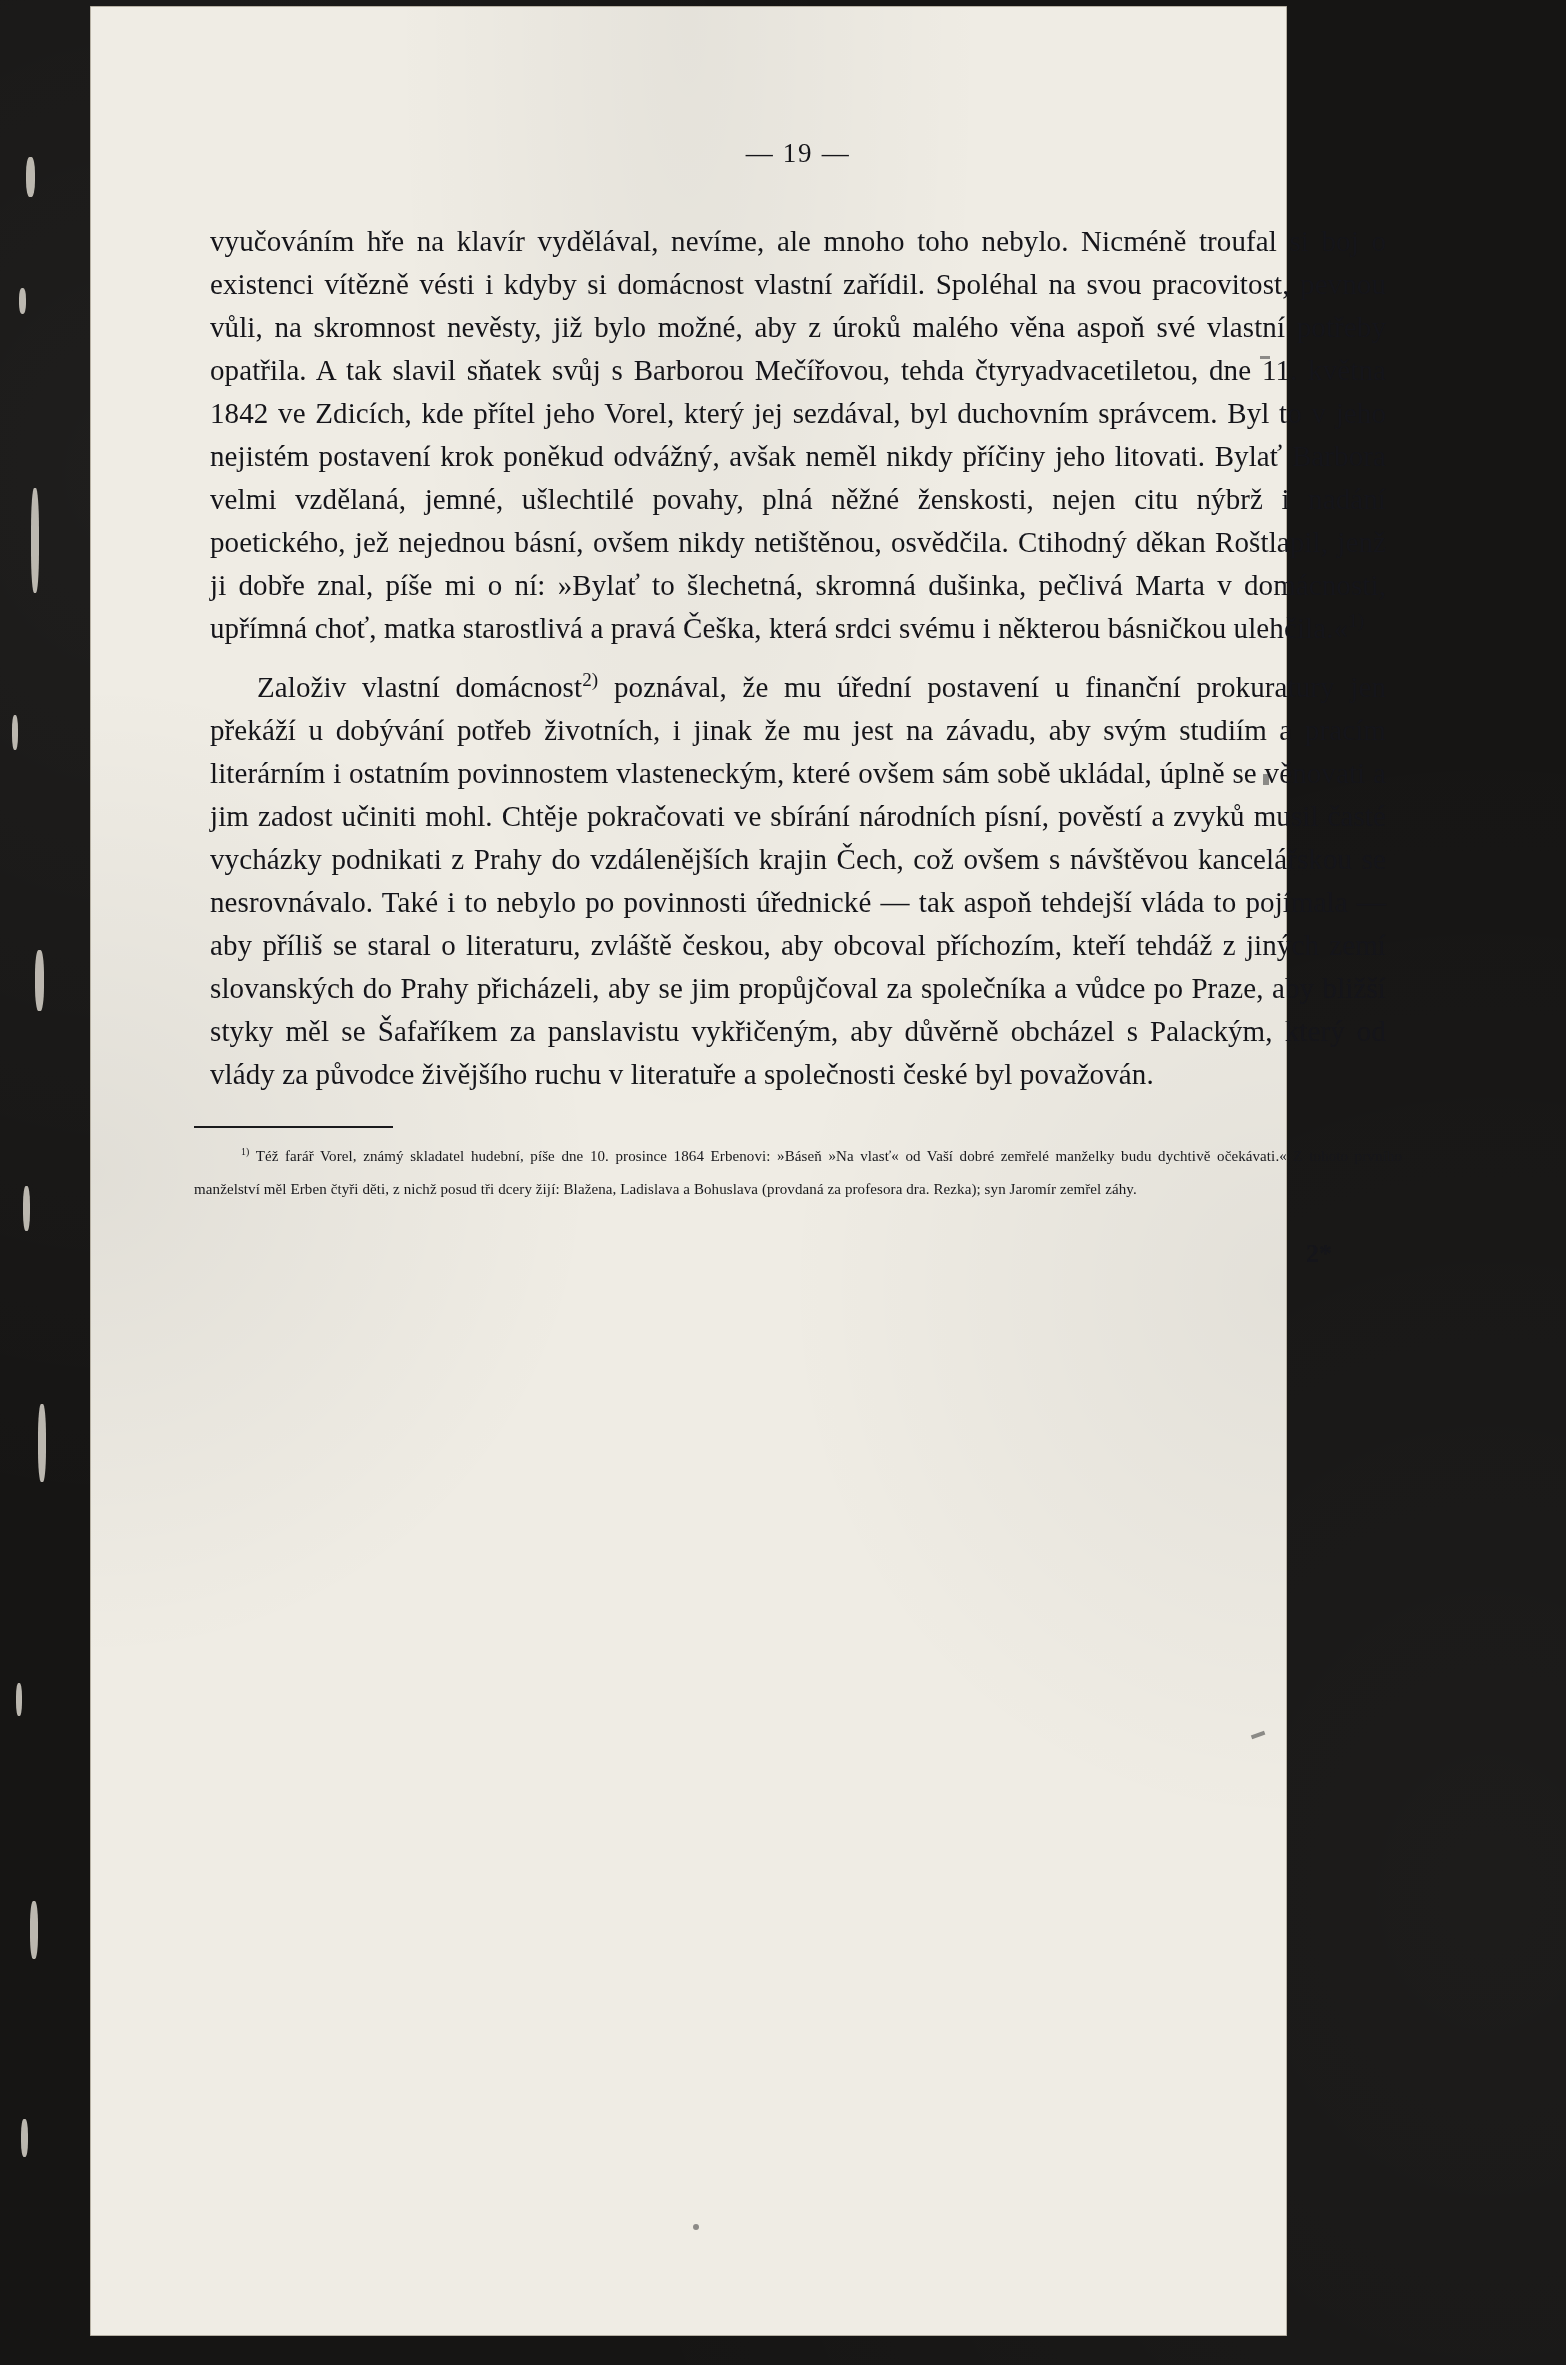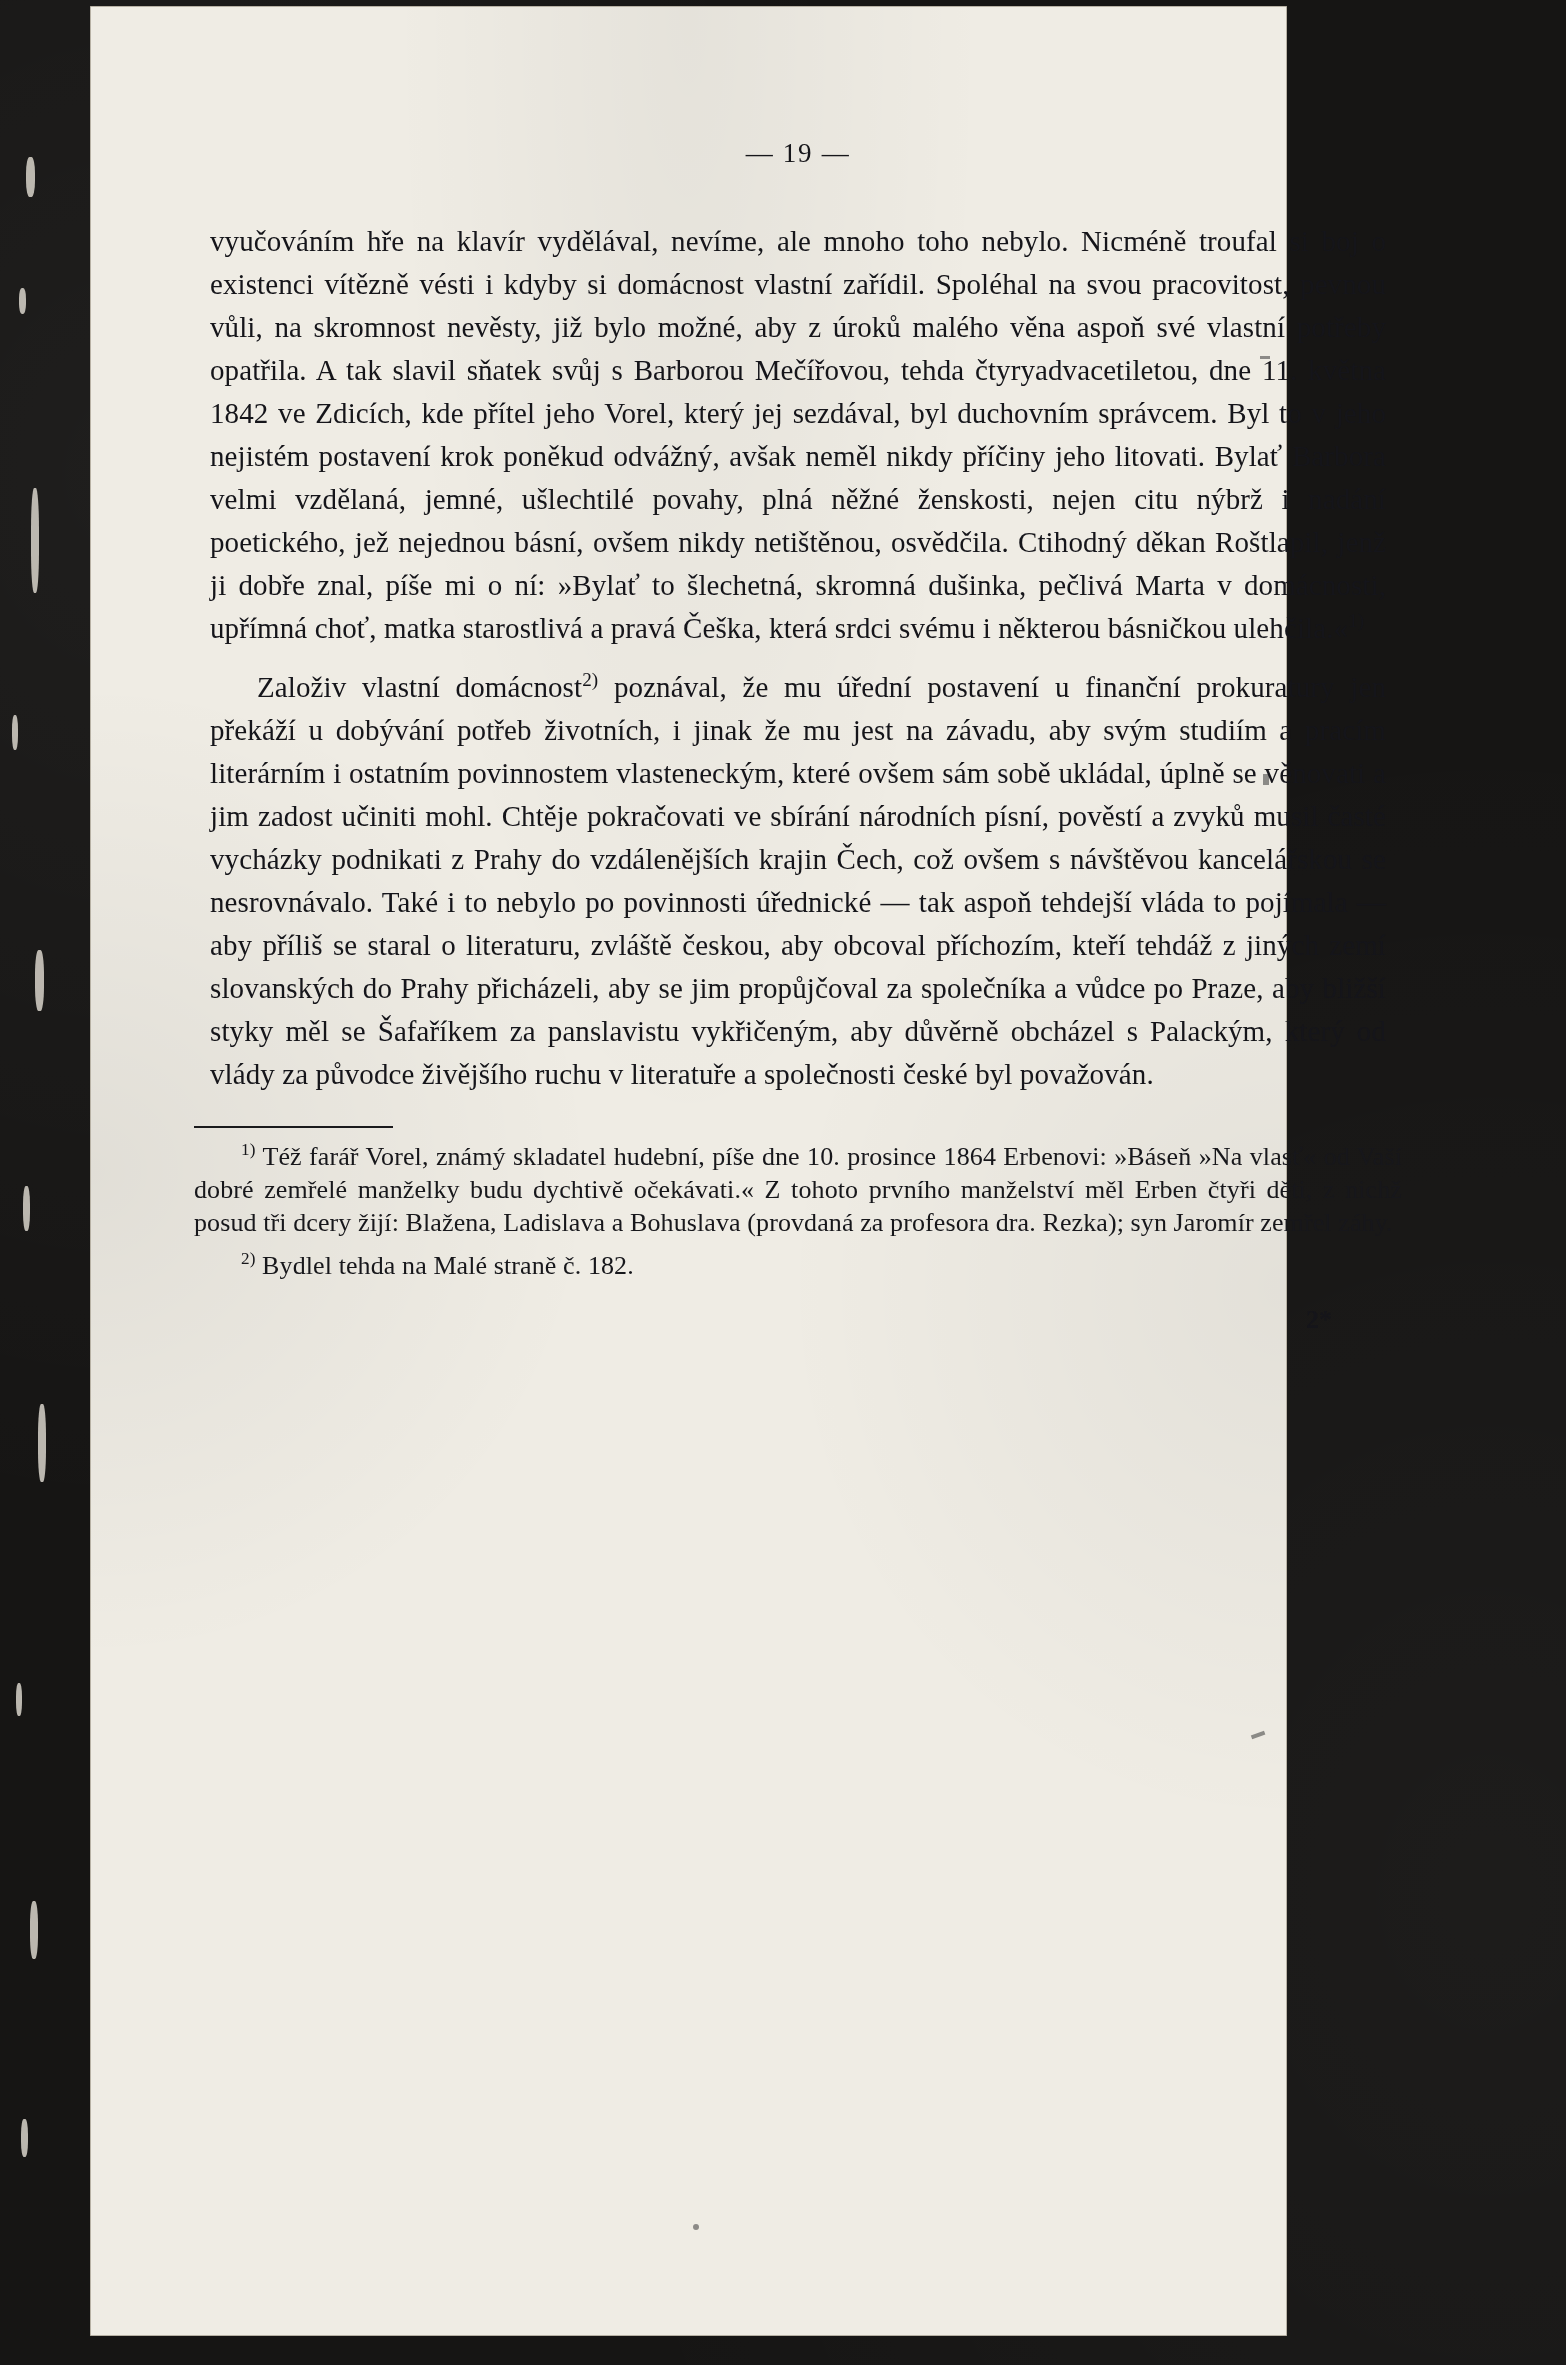--- a/index.html
+++ b/index.html
@@ -98,21 +98,21 @@
 
   .rule {
     margin-top: 30px;
     margin-bottom: 12.2px;
     width: 199px;
     height: 1.7px;
     background: #1a1a1c;
   }
 
   .notes {
-    font-size: 26px;
+    font-size: 15px;
     line-height: 33px;
     color: #17171b;
     text-align: justify;
     letter-spacing: 0.1px;
   }
   .notes p {
     margin: 0;
   }
   .notes p.note-indent {
     text-indent: 47px;
@@ -177,21 +177,20 @@
       <div class="body-text">
         <p><span>vyučováním hře na klavír vydělával, nevíme, ale mnoho toho nebylo. Nicméně troufal si boj o existenci vítězně vésti i kdyby si domácnost vlastní zařídil. Spoléhal na svou pracovitost, pevnou vůli, na skromnost nevěsty, již bylo možné, aby z úroků malého věna aspoň své vlastní potřeby opatřila. A tak slavil sňatek svůj s Barborou Mečířovou, tehda čtyryadvacetiletou, dne 11. května 1842 ve Zdicích, kde přítel jeho Vorel, který jej sezdával, byl duchovním správcem. Byl to v jeho nejistém postavení krok poněkud odvážný, avšak neměl nikdy příčiny jeho litovati. Bylať Barbora velmi vzdělaná, jemné, ušlechtilé povahy, plná něžné ženskosti, nejen citu nýbrž i nadání poetického, jež nejednou básní, ovšem nikdy netištěnou, osvědčila. Ctihodný děkan Roštlapil, jenž ji dobře znal, píše mi o ní: »Bylať to šlechetná, skromná dušinka, pečlivá Marta v domácnosti, upřímná choť, matka starostlivá a pravá Češka, která srdci svému i některou básničkou ulehčila.«</span><sup>1)</sup></p>
         <p class="indent"><span>Založiv vlastní domácnost</span><sup>2)</sup> <span>poznával, že mu úřední postavení u finanční prokuratury jen překáží u dobývání potřeb životních, i jinak že mu jest na závadu, aby svým studiím a pracím literárním i ostatním povinnostem vlasteneckým, které ovšem sám sobě ukládal, úplně se věnovati a jim zadost učiniti mohl. Chtěje pokračovati ve sbírání národních písní, pověstí a zvyků musil časté vycházky podnikati z Prahy do vzdálenějších krajin Čech, což ovšem s návštěvou kancelářskou se nesrovnávalo. Také i to nebylo po povinnosti úřednické — tak aspoň tehdejší vláda to pojímala — aby příliš se staral o literaturu, zvláště českou, aby obcoval příchozím, kteří tehdáž z jiných zemí slovanských do Prahy přicházeli, aby se jim propůjčoval za společníka a vůdce po Praze, aby bližší styky měl se Šafaříkem za panslavistu vykřičeným, aby důvěrně obcházel s Palackým, který od vlády za původce živějšího ruchu v literatuře a společnosti české byl považován.</span></p>
       </div>
 
       <div class="rule"></div>
 
       <div class="notes">
         <p class="note-indent"><sup>1)</sup> <span>Též farář Vorel, známý skladatel hudební, píše dne 10. prosince 1864 Erbenovi: »Báseň »Na vlasť« od Vaší dobré zemřelé manželky budu dychtivě očekávati.« Z tohoto prvního manželství měl Erben čtyři děti, z nichž posud tři dcery žijí: Blažena, Ladislava a Bohuslava (provdaná za profesora dra. Rezka); syn Jaromír zemřel záhy.</span></p>
         <div class="note-gap"></div>
-        <p class="note-indent"><sup>2)</sup> <span>Bydlel tehda na Malé straně č. 182.</span></p>
       </div>
 
       <div class="signature">2*</div>
 
     </div>
   </div>
 </div>
 
 
 </body></html>

